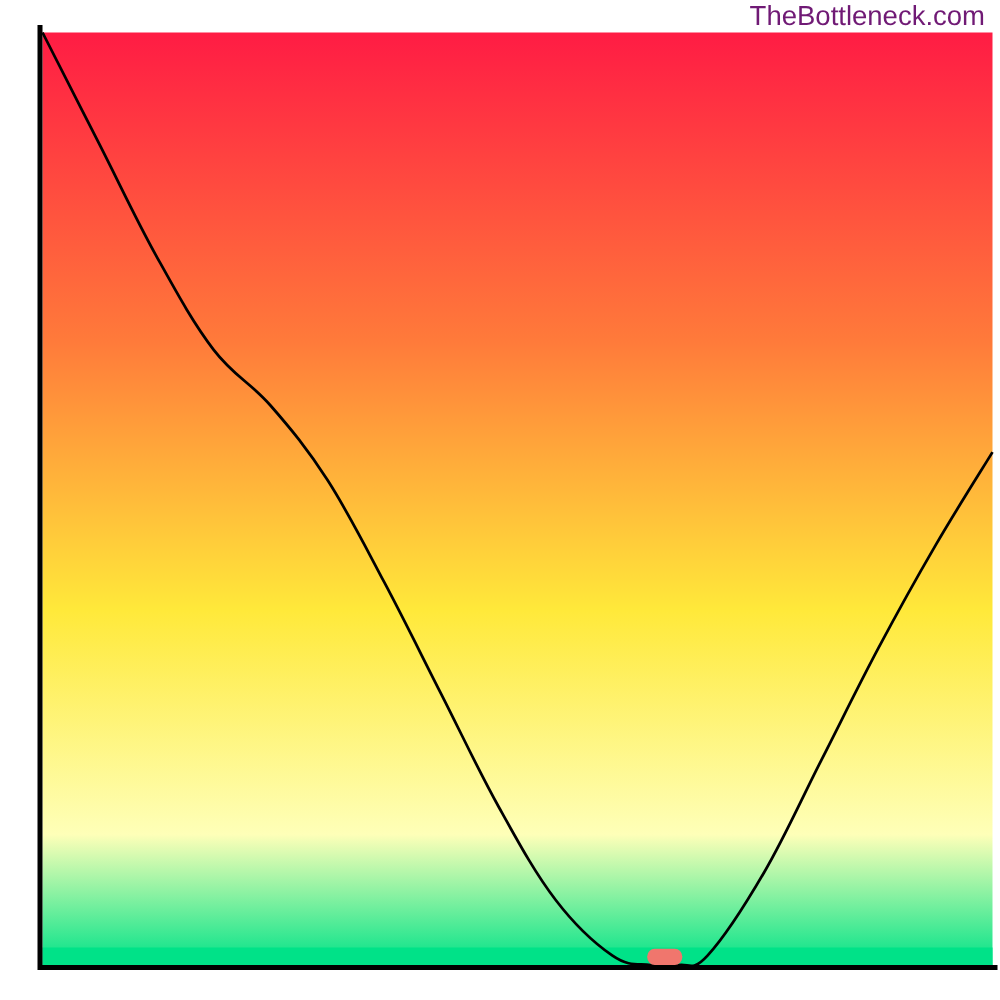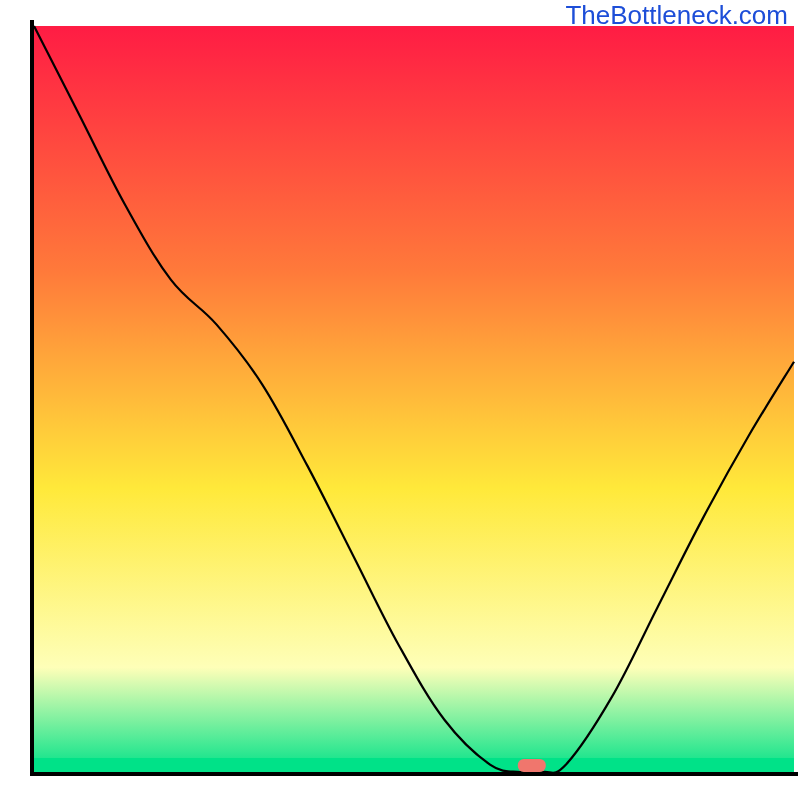--- a/index.html
+++ b/index.html
@@ -1,17 +1,17 @@
 <!DOCTYPE html>
 <html><head>
 <meta charset="utf-8">
 <style>
 html,body{margin:0;padding:0;width:800px;height:800px;background:#fff;overflow:hidden}
 .container{position:relative;width:800px;height:800px}
-.watermark{position:absolute;top:0;right:12px;font-family:Arial,Helvetica,sans-serif;font-size:26px;color:#1d4ed8}
+.watermark{position:absolute;top:0;right:12px;font-family:Arial,Helvetica,sans-serif;font-size:22px;color:#701a75}
 svg.chart{position:absolute;left:0;top:0}
 </style>
 </head>
 <body>
 
 <div class="container">
   <div class="watermark">TheBottleneck.com</div>
   <svg class="chart" width="800" height="800" viewBox="0 0 800 800">
     <defs>
       <linearGradient id="bg" x1="0" y1="0" x2="0" y2="1">

